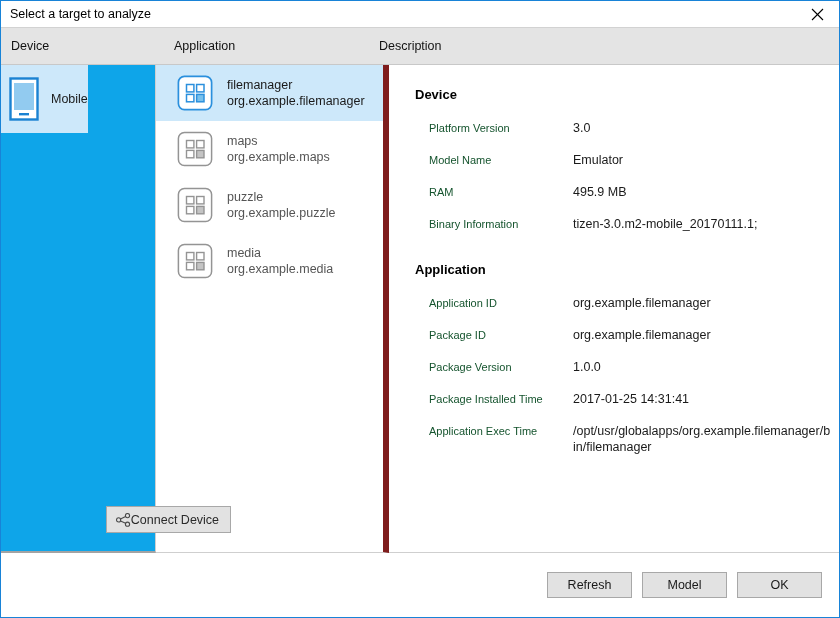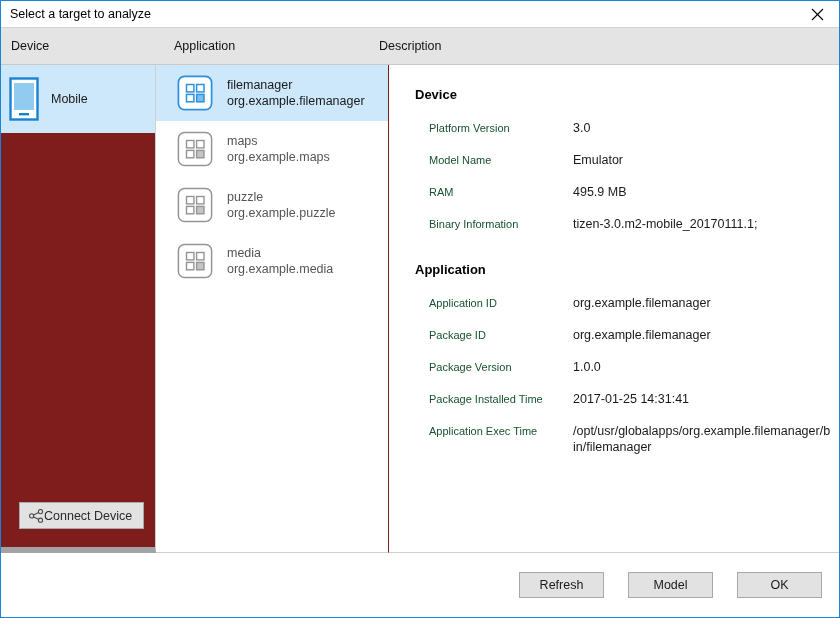--- a/index.html
+++ b/index.html
@@ -82,27 +82,26 @@
     display: flex;
     position: relative;
     background: #ffffff;
     min-height: 0;
   }
 
   
   .device-pane {
     width: 155px;
     min-width: 155px;
-    background: #7f1d1d;
+    background: #0ea5e9;
     border-right: 1px solid #cfcfcf;
-    border-bottom: 6px solid #a3a3a3;
+    border-bottom: 2px solid #a3a3a3;
     box-sizing: border-box;
     position: relative;
     display: flex;
-    flex-direction: column;
   }
   .device-list { padding-top: 0px; }
 
   .device-row {
     height: 68px;
     display: flex;
     align-items: center;
     padding-left: 8px;
     box-sizing: border-box;
     cursor: default;
@@ -137,21 +136,21 @@
     cursor: default;
     white-space: nowrap;
   }
   .connect-btn svg { display: block; flex: none; }
 
   
   .app-pane {
     width: 233px;
     min-width: 233px;
     background: #ffffff;
-    border-right: 1px solid #7f1d1d;
+    border-right: 6px solid #7f1d1d;
     border-bottom: 1px solid #cfcfcf;
     box-sizing: border-box;
     overflow: hidden;
   }
   .app-row {
     height: 56px;
     display: flex;
     align-items: center;
     padding-left: 21px;
     box-sizing: border-box;
@@ -216,21 +215,21 @@
 
   
   .footer {
     height: 64px;
     min-height: 64px;
     background: #ffffff;
     display: flex;
     align-items: center;
     justify-content: flex-end;
     padding-right: 17px;
-    gap: 24px;
+    gap: 10px;
     box-sizing: border-box;
   }
   .dlg-btn {
     width: 85px;
     height: 26px;
     background: #e2e2e2;
     border: 1px solid #a8a8a8;
     box-sizing: border-box;
     font-size: 12.5px;
     color: #1a1a1a;

